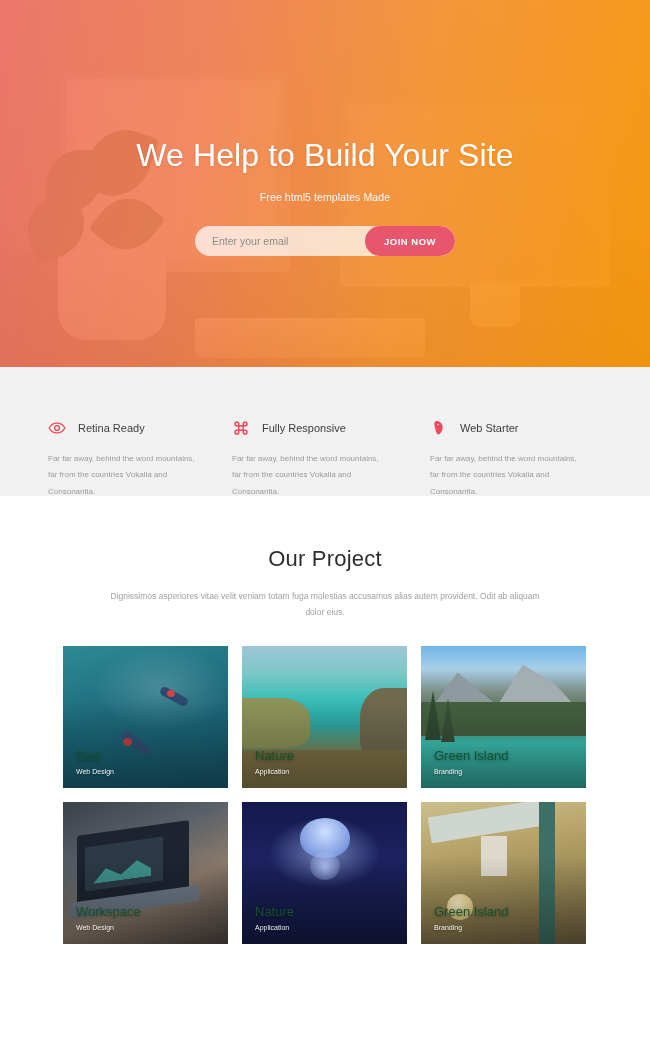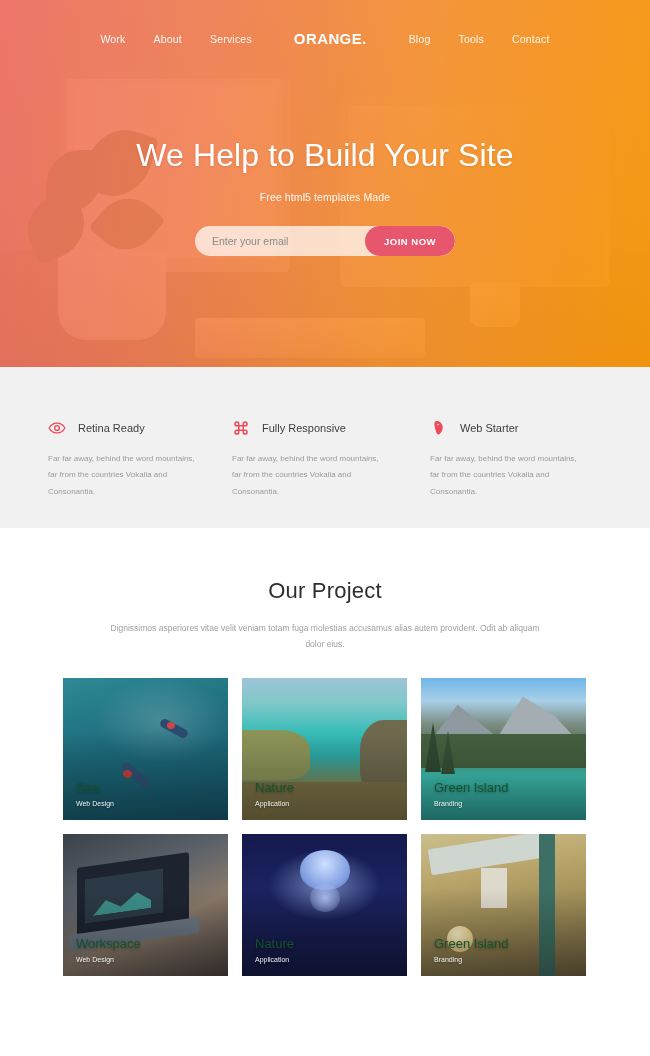--- a/index.html
+++ b/index.html
@@ -84,21 +84,21 @@
   }
   .signup input::placeholder { color:#8b8b8b; }
   .join-btn {
     height:30px; padding:0 19px; border:none; border-radius:15px;
     background:#e8566e; color:#fff; font-family:inherit;
     font-size:9.5px; font-weight:bold; letter-spacing:.5px; cursor:pointer;
   }
 
   
   .features {
-    width:650px; height:161px; background:#f1f1f1;
+    width:650px; height:129px; background:#f1f1f1;
     display:flex; padding:52px 48px 4px 48px; gap:0;
   }
   .feature { width:185px; }
   .feat-head { display:flex; align-items:center; gap:12px; }
   .feat-icon { width:18px; height:18px; color:#ef4a5a; flex:none;
                display:flex; align-items:center; justify-content:center; }
   .feat-icon svg { display:block; }
   .feat-title { font-size:11px; color:#3d3d3d; }
   .feat-text {
     margin-top:14px; font-size:8px; line-height:2.05;
@@ -171,33 +171,20 @@
     <div class="ph ph-mug"></div>
     <div class="ph ph-plant-pot"></div>
     <div class="ph ph-leaf deco" style="left:46px;  top:150px; width:56px; height:62px;"></div>
     <div class="ph ph-leaf deco" style="left:88px;  top:128px; width:62px; height:70px; transform:rotate(18deg);"></div>
     <div class="ph ph-leaf deco" style="left:26px;  top:198px; width:60px; height:58px; transform:rotate(-22deg);"></div>
     <div class="ph ph-leaf deco" style="left:100px; top:196px; width:54px; height:56px; transform:rotate(40deg);"></div>
   </div>
 
   <div class="hero-tint"></div>
 
-  <nav class="nav">
-    <div class="nav-group">
-      <a class="nav-link">Work</a>
-      <a class="nav-link">About</a>
-      <a class="nav-link">Services</a>
-    </div>
-    <a class="brand">ORANGE.</a>
-    <div class="nav-group">
-      <a class="nav-link">Blog</a>
-      <a class="nav-link">Tools</a>
-      <a class="nav-link">Contact</a>
-    </div>
-  </nav>
 
   <div class="hero-body">
     <h1 class="hero-title">We Help to Build Your Site</h1>
     <p class="hero-sub">Free html5 templates Made</p>
 
     <form class="signup">
       <input type="text" placeholder="Enter your email" style="">
       <button class="join-btn">JOIN NOW</button>
     </form>
   </div>

